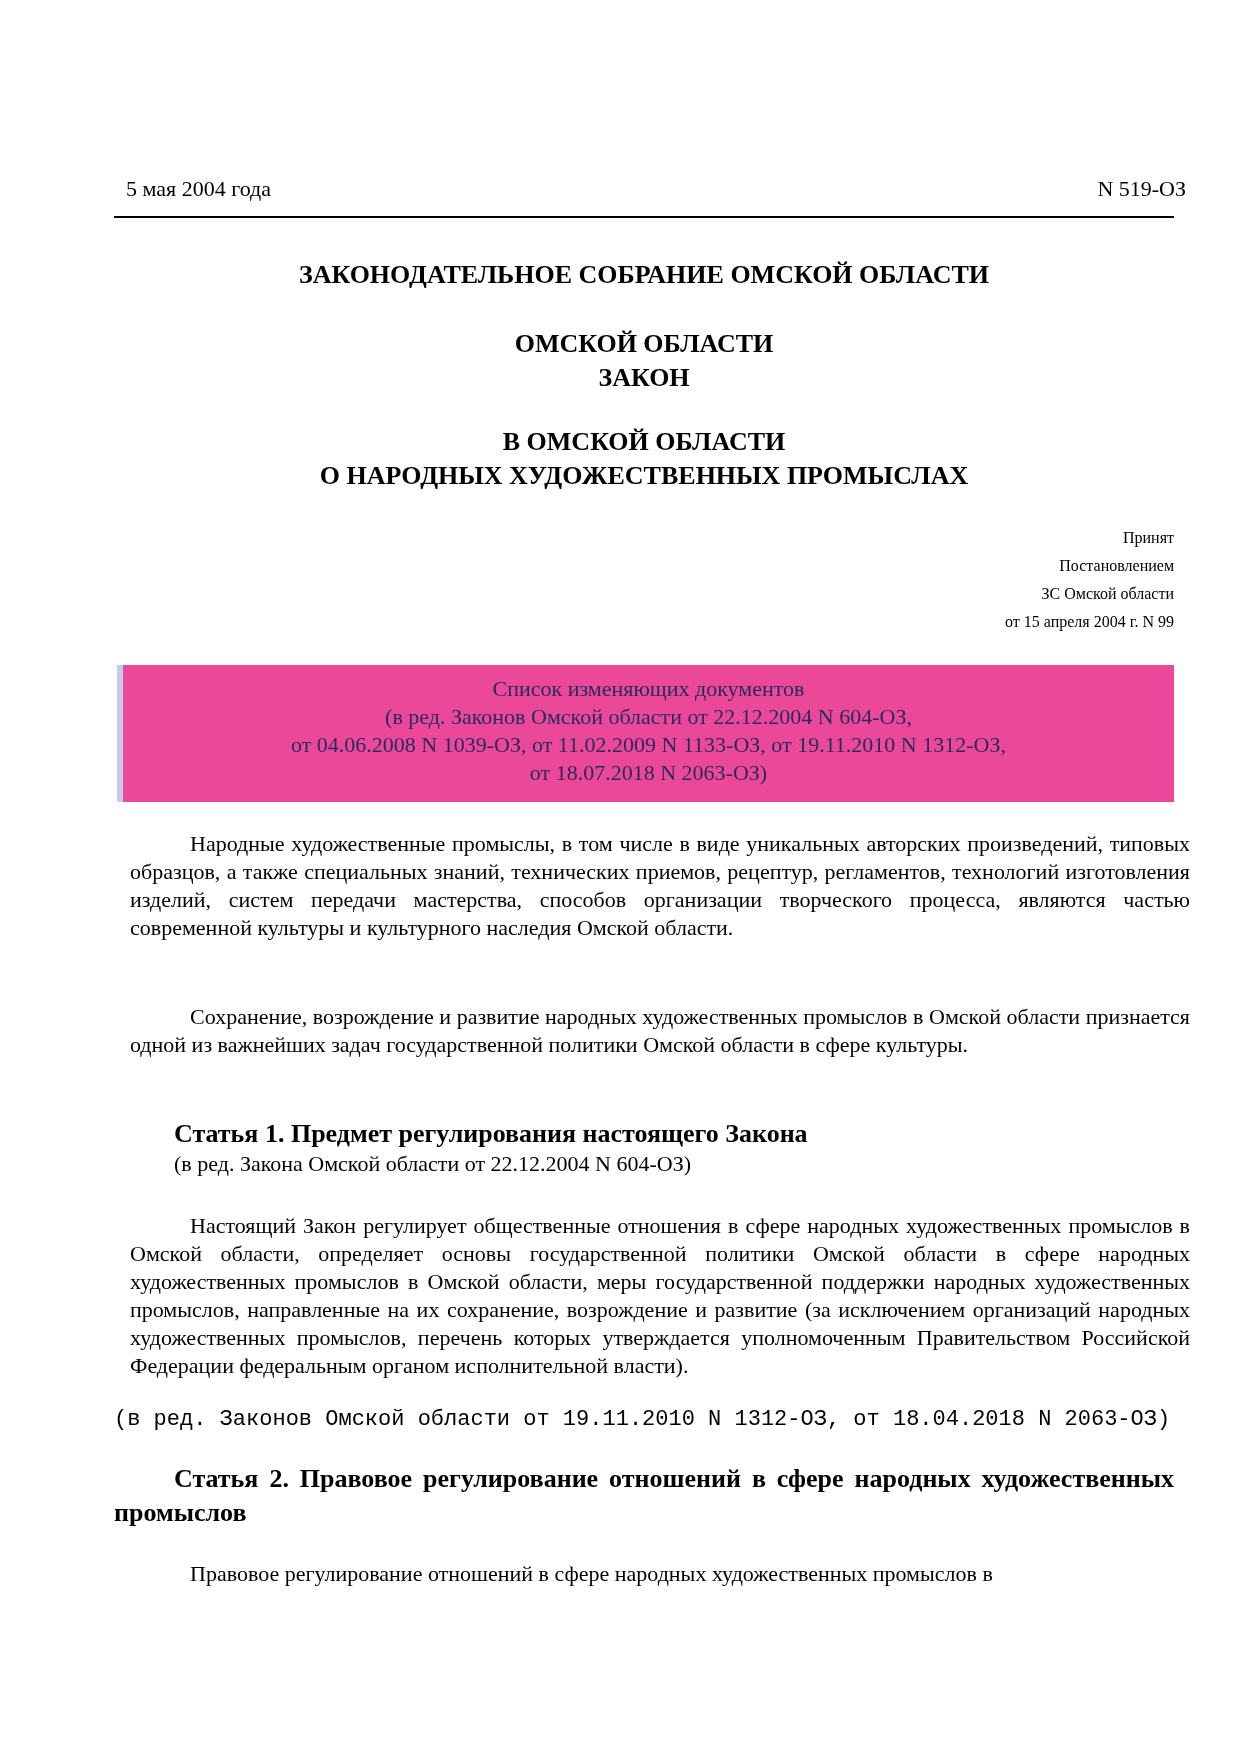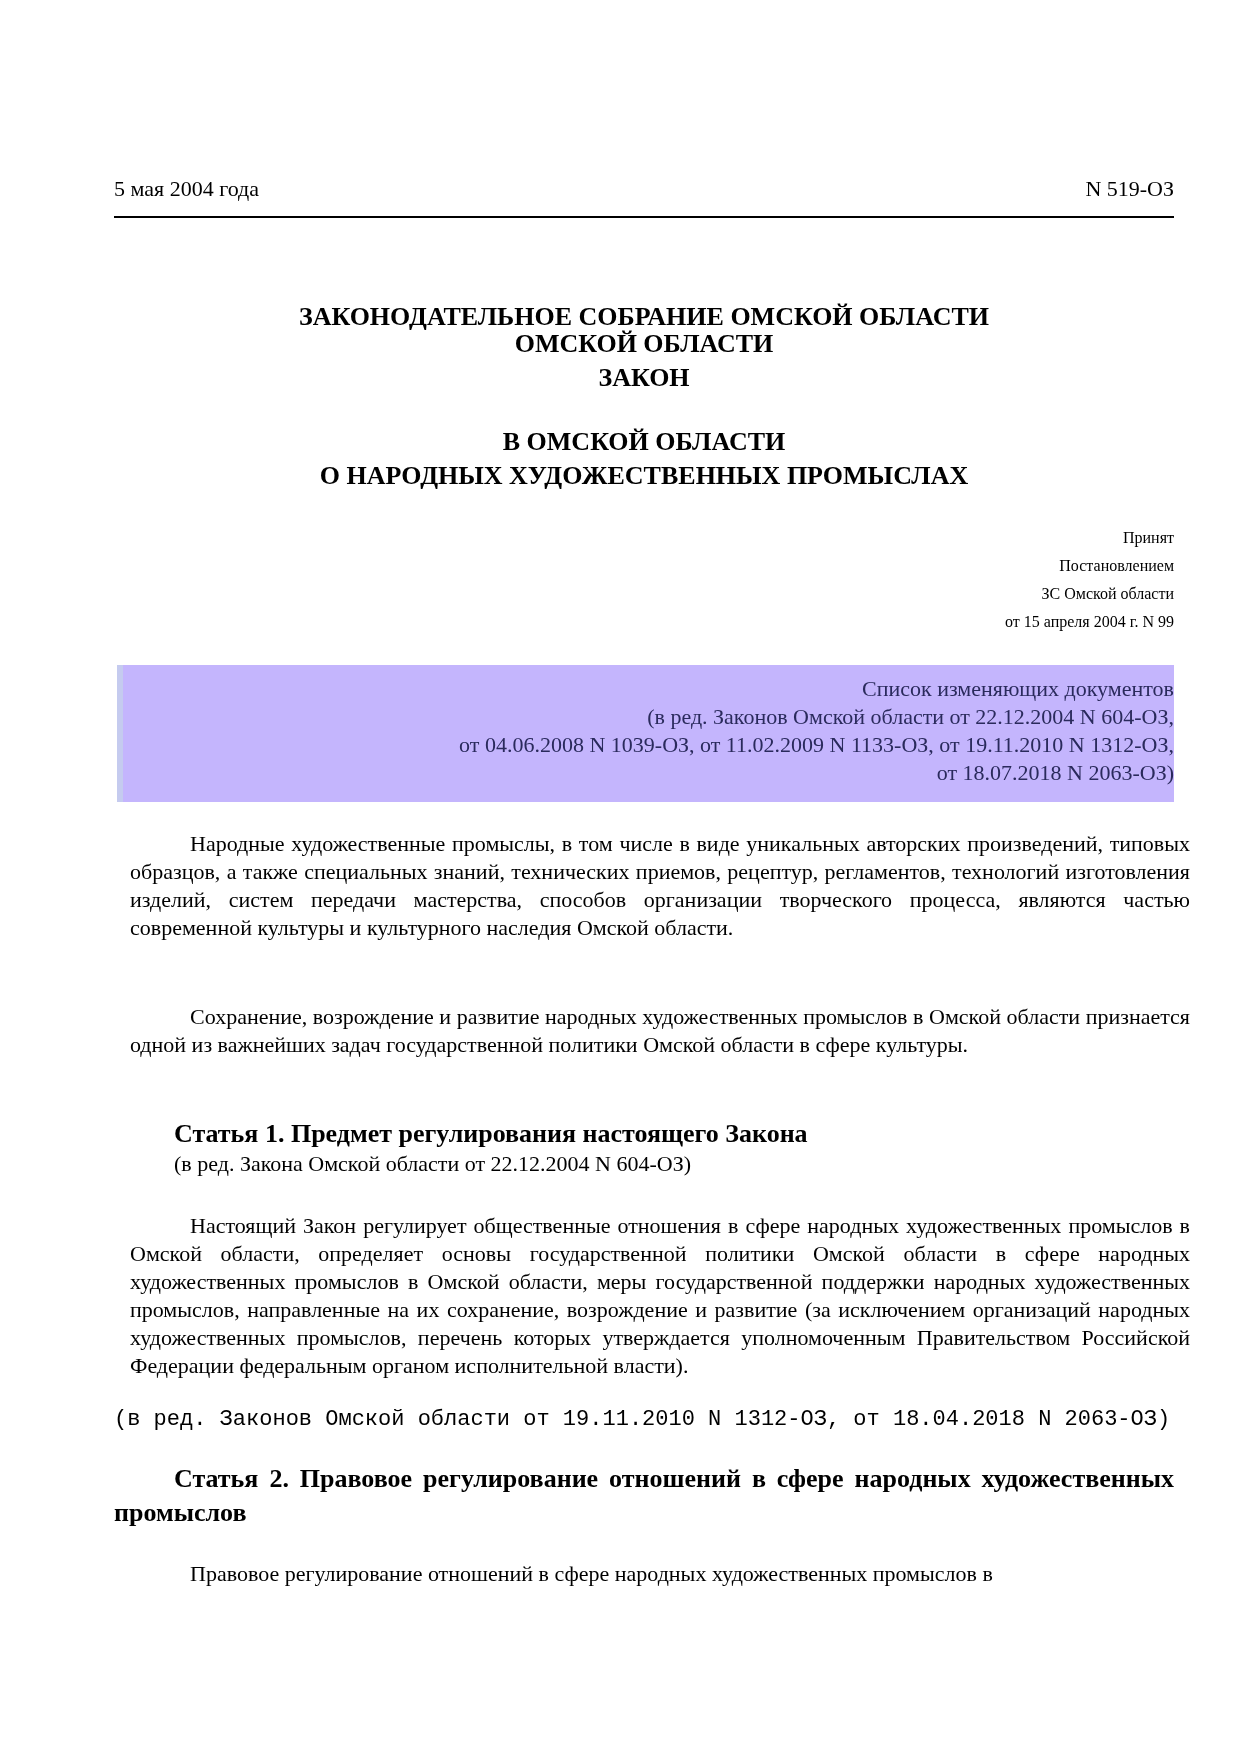--- a/index.html
+++ b/index.html
@@ -17,21 +17,21 @@
     }
     .page {
       position: absolute;
       left: 114px;
       top: 0;
       width: 1060px;
     }
     .header-line {
       position: absolute;
       top: 176px;
-      left: 0;
+      left: 12px;
       width: 1060px;
       display: flex;
       justify-content: space-between;
       font-size: 22px;
       line-height: 26px;
     }
     .header-rule {
       position: absolute;
       top: 216px;
       left: 0;
@@ -41,41 +41,41 @@
     }
     .title-block {
       position: absolute;
       left: 0;
       width: 1060px;
       text-align: center;
       font-weight: bold;
       font-size: 26px;
       line-height: 34px;
     }
-    .t1 { top: 258px; margin-top: 42px; }
+    .t1 { top: 258px; }
     .t2 { top: 327px; }
     .t3 { top: 425px; }
     .adopted {
       position: absolute;
       top: 524px;
       right: 0;
       text-align: right;
       font-size: 16px;
       line-height: 28px;
     }
     .amend-box {
       position: absolute;
       top: 665px;
       left: 3px;
       width: 1057px;
       height: 137px;
-      background: #c4b5fd;
+      background: #ec4899;
       border-left: 6px solid #c5cbef;
       box-sizing: border-box;
-      text-align: right;
+      text-align: center;
       color: #2a2a5c;
       font-size: 22px;
       line-height: 28px;
       padding-top: 10px;
     }
     .para {
       position: absolute;
       left: 16px;
       width: 1060px;
       font-size: 22px;

